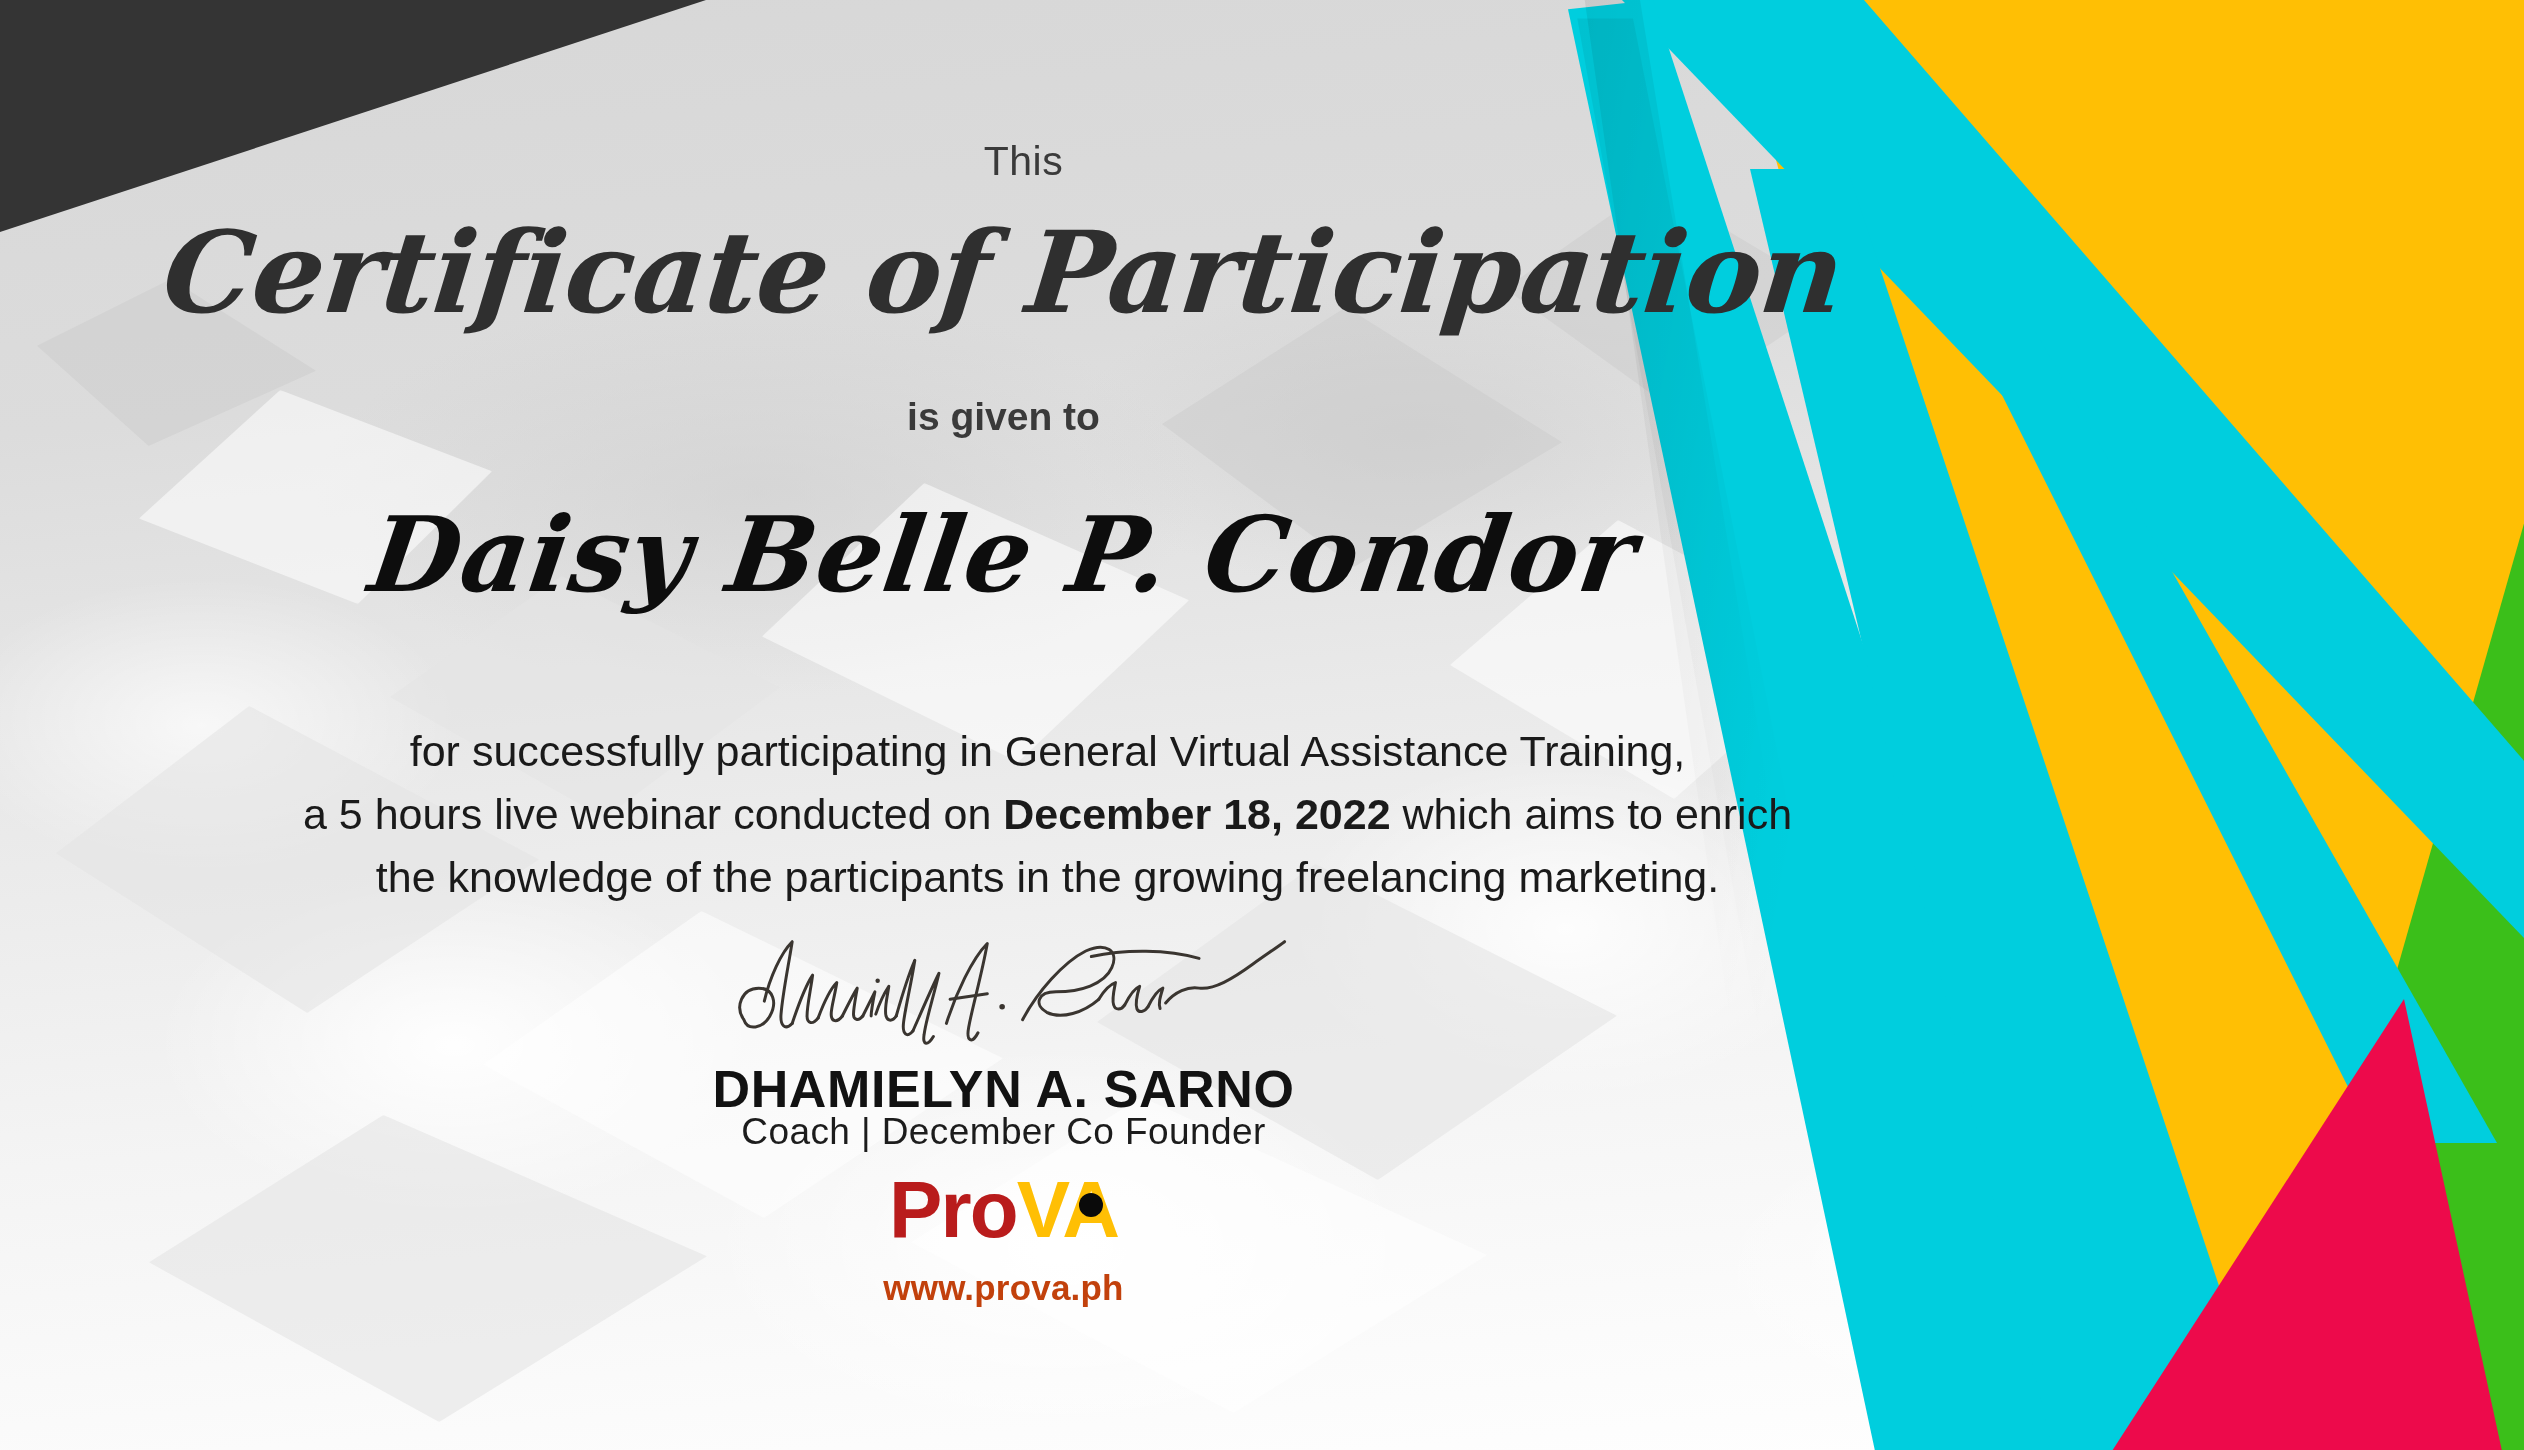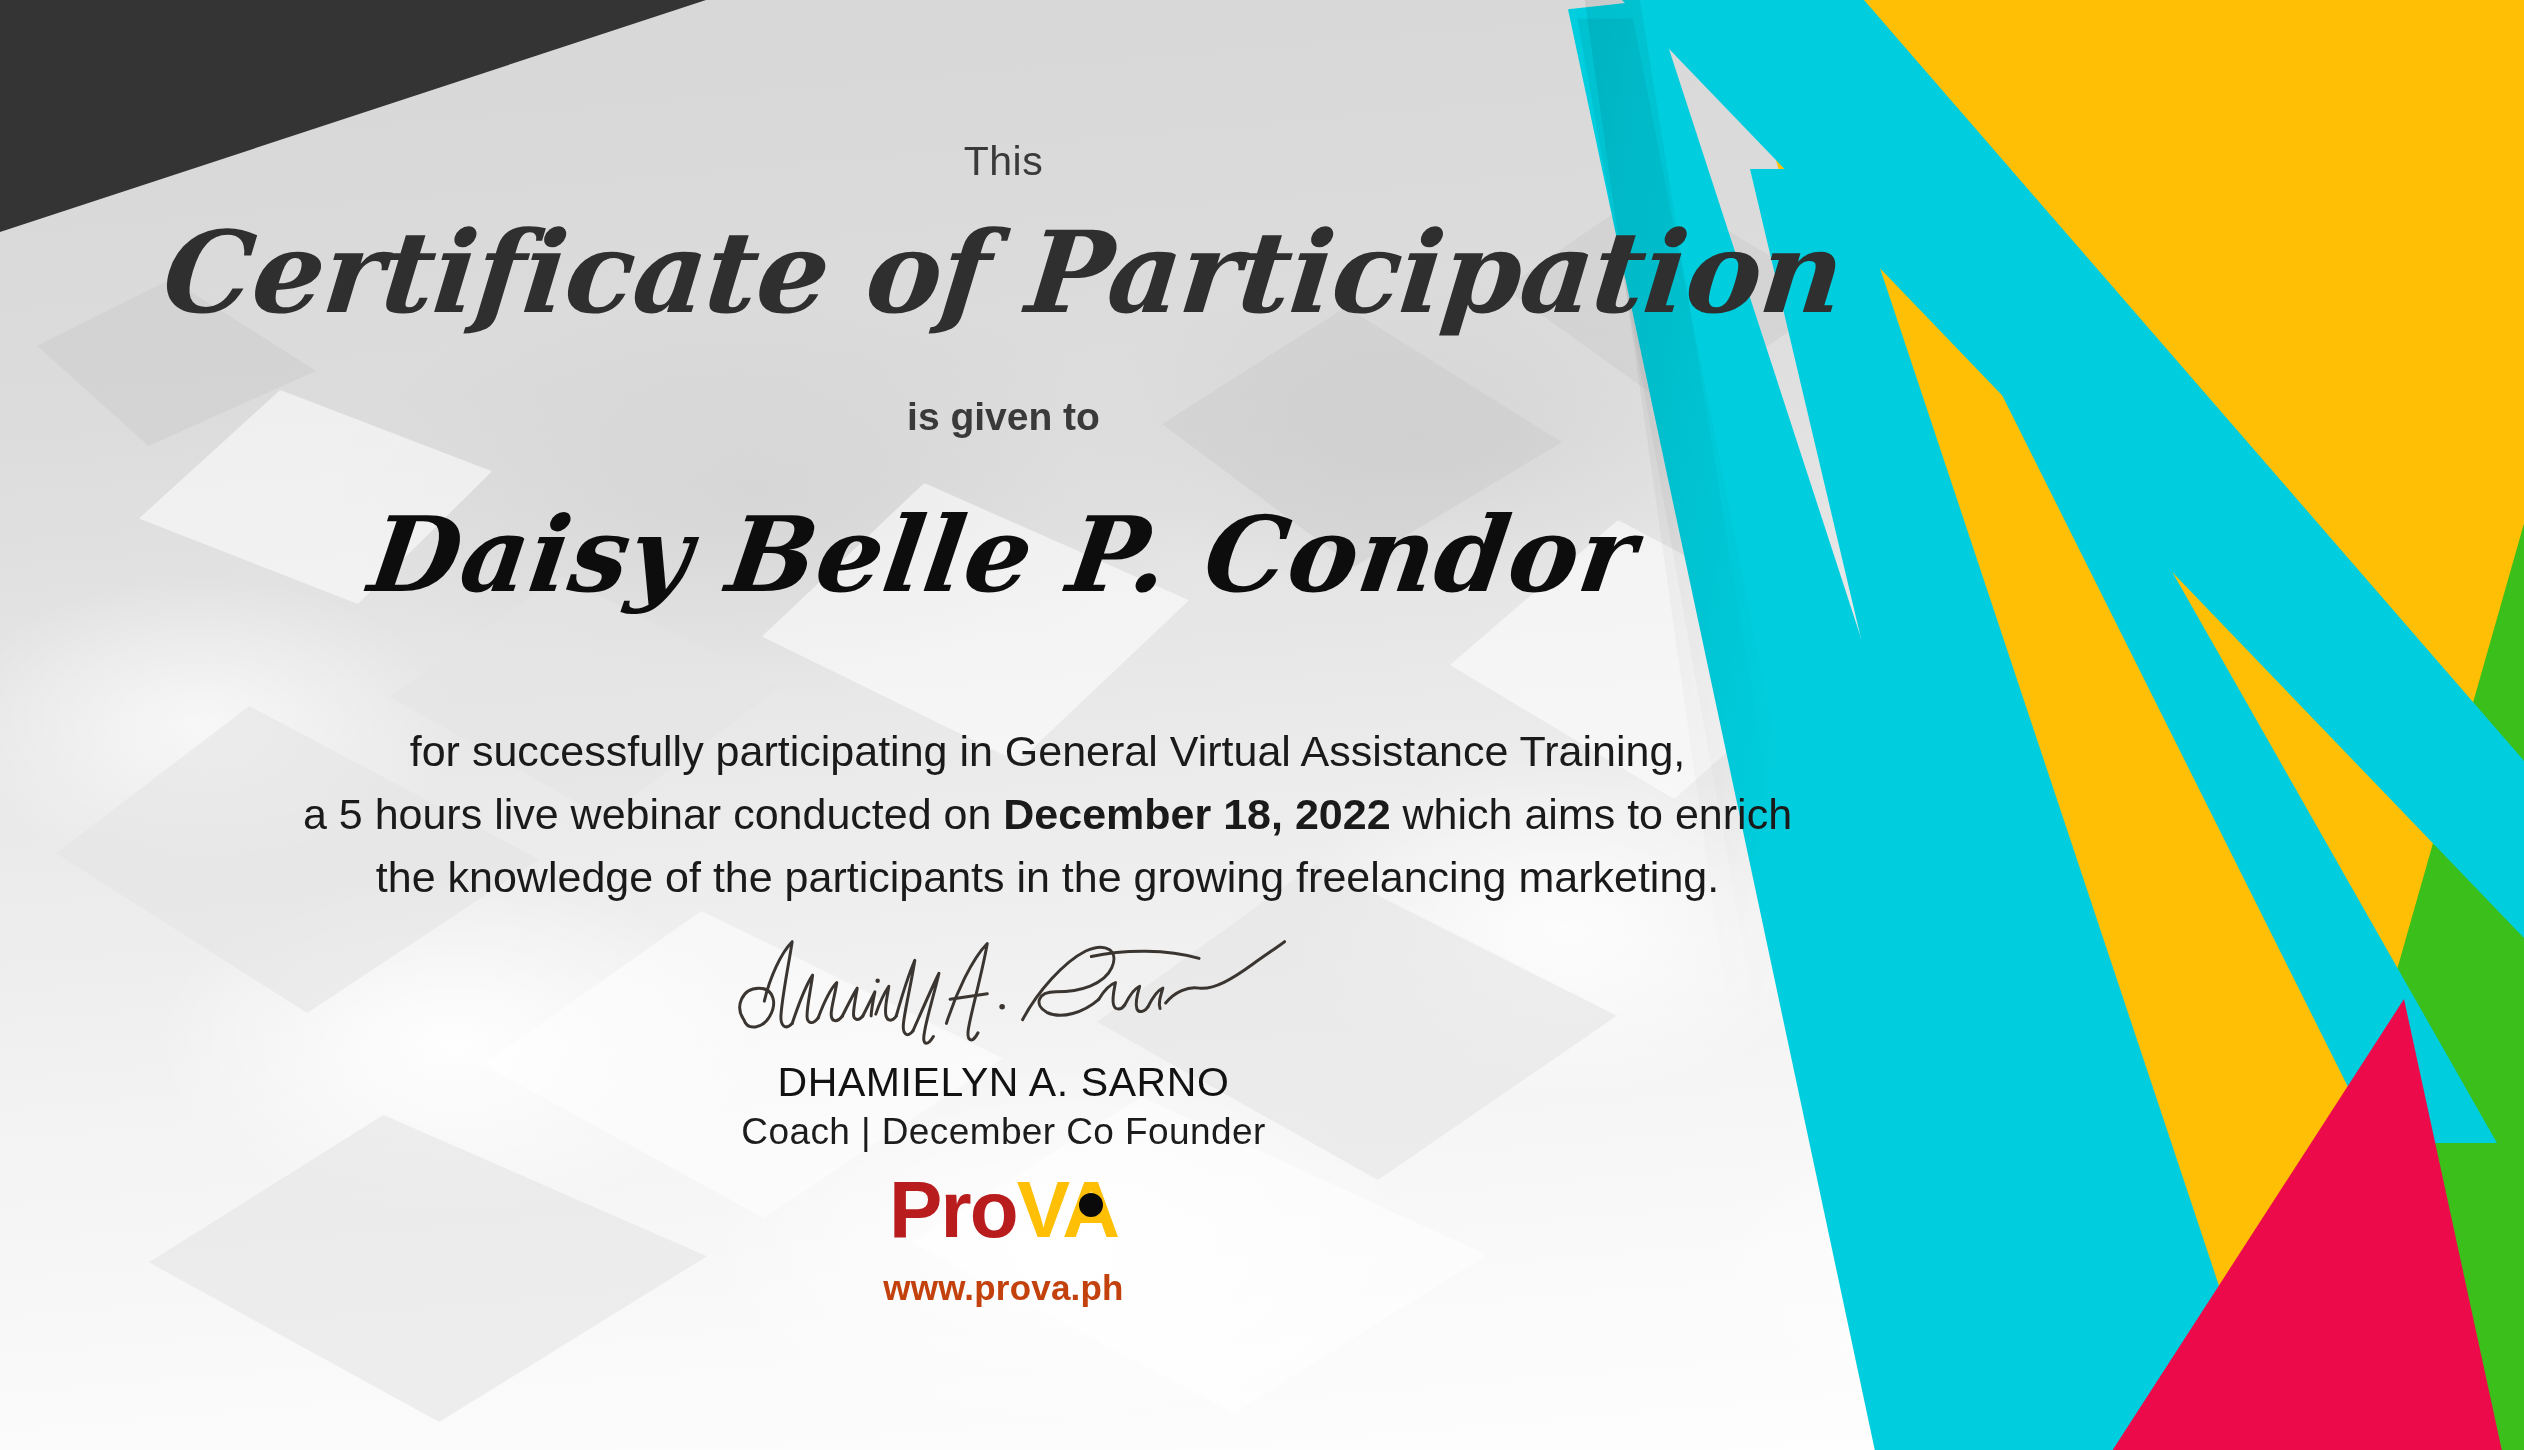--- a/index.html
+++ b/index.html
@@ -90,21 +90,21 @@
   
   .content {
     position: absolute;
     left: 0; top: 0;
     width: 2007px;
     text-align: center;
     color: #2b2b2b;
   }
   .t-this {
     position:absolute; top: 138px; left: 0; width: 2007px;
-    font-size: 41px; font-weight: 400; letter-spacing: 0.5px; color: #3a3a3a;
+    font-size: 41px; font-weight: 400; letter-spacing: 0.5px; color: #3a3a3a; padding-left: 20px;
   }
   .t-title {
     position:absolute; top: 206px; left: 0; width: 2007px;
     font-family: "DejaVu Serif", serif;
     font-style: italic; font-weight: 700;
     font-size: 113px; letter-spacing: -0.9px; color: #2f2f2f;
     transform: skewX(-6deg);
   }
   .t-given {
     position:absolute; top: 395px; left: 0; width: 2007px;
@@ -123,21 +123,21 @@
     white-space: pre-line;
     padding-left: 44px;
   }
   .t-body b { font-weight: 700; }
 
   
   .sig-wrap { position:absolute; top: 934px; left: 0; width: 2007px; }
   .sig-svg { display:block; margin: 0 auto; }
   .t-signer {
     position:absolute; top: 1059px; left: 0; width: 2007px;
-    font-size: 41px; font-weight: 400; letter-spacing: 0.6px; color: #121212;
+    font-size: 52px; font-weight: 700; letter-spacing: 0.6px; color: #121212;
   }
   .t-role {
     position:absolute; top: 1111px; left: 0; width: 2007px;
     font-size: 37px; font-weight: 400; letter-spacing: 0.4px; color: #1c1c1c;
   }
 
   
   .logo-wrap { position:absolute; top: 1169px; left: 0; width: 2007px; text-align:center; }
   .logo-word {
     font-size: 80px; font-weight: 700; letter-spacing: -1.9px; line-height: 82px;

